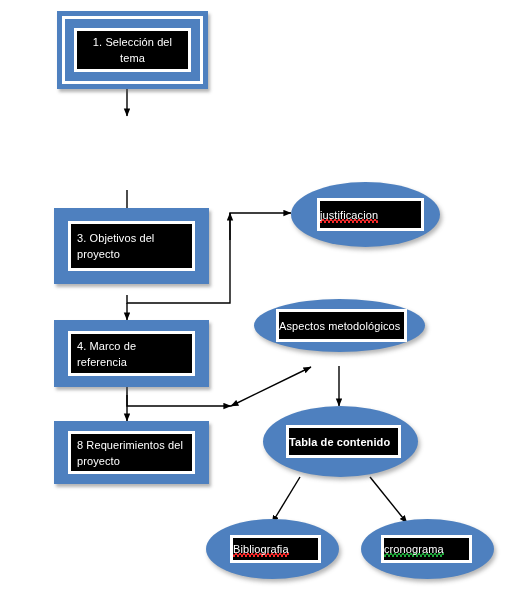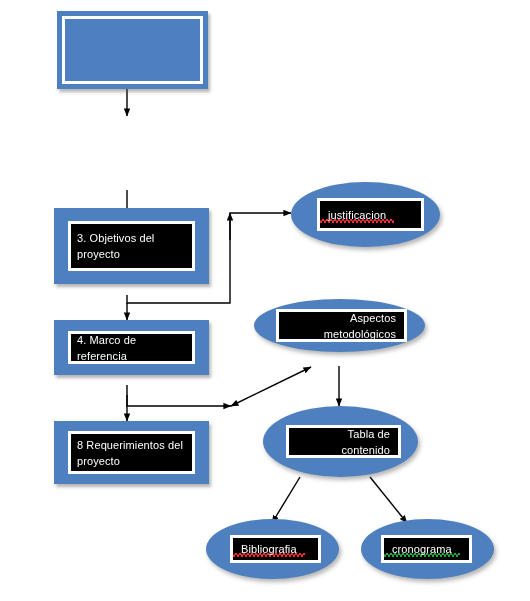--- a/index.html
+++ b/index.html
@@ -73,21 +73,21 @@
     box-sizing:border-box;
   }
   .ell .plate{
     position:absolute;
     background:#000000;
     border:3px solid #ffffff;
     box-sizing:border-box;
     overflow:hidden;
     display:flex;align-items:center;
   }
-  .ell .plate .txt{padding:0 8px;text-align:right;}
+  .ell .plate .txt{padding:0 0;}
 
   
   .sq-red{
     background-image:
       radial-gradient(circle at 1px 2.6px, #ff2a2a 1.1px, rgba(255,42,42,0) 1.4px),
       radial-gradient(circle at 3px 1.1px, #ff2a2a 1.1px, rgba(255,42,42,0) 1.4px);
     background-size:4px 4px;
     background-repeat:repeat-x;
     background-position:0 bottom;
     padding-bottom:3px;
@@ -134,33 +134,39 @@
     <line x1="339" y1="366" x2="339" y2="406" stroke="#000" stroke-width="1.4" marker-end="url(#ah)"></line>
 
     <line x1="300" y1="477" x2="272" y2="523" stroke="#000" stroke-width="1.4" marker-end="url(#ah)"></line>
 
     <line x1="370" y1="477" x2="407" y2="523" stroke="#000" stroke-width="1.4" marker-end="url(#ah)"></line>
   </svg>
 
   <div class="node pbox double" style="left:57px;top:11px;width:151px;height:78px;">
     <div class="ring"></div>
     <div class="ring2"></div>
+    <div class="plate" style="left:17px;top:17px;right:17px;bottom:17px;">
+      <div class="vcenter">
+        <span class="txt center">1.   Selección del
+tema</span>
+      </div>
+    </div>
   </div>
 
 
   <div class="node pbox" style="left:54px;top:208px;width:155px;height:76px;">
     <div class="plate" style="left:14px;top:13px;right:14px;bottom:13px;">
       <div class="vcenter">
         <span class="txt left">3. Objetivos  del
 proyecto</span>
       </div>
     </div>
   </div>
 
-  <div class="node pbox" style="left:54px;top:320px;width:155px;height:55px;">
+  <div class="node pbox" style="left:54px;top:320px;width:155px;height:67px;">
     <div class="plate" style="left:14px;top:11px;right:14px;bottom:11px;">
       <div class="vcenter">
         <span class="txt left">4. Marco de referencia</span>
       </div>
     </div>
   </div>
 
   <div class="node pbox" style="left:54px;top:421px;width:155px;height:63px;">
     <div class="plate" style="left:14px;top:10px;right:14px;bottom:10px;">
       <div class="vcenter">
@@ -176,21 +182,21 @@
     </div>
   </div>
 
   <div class="ell" style="left:254px;top:299px;width:171px;height:53px;">
     <div class="plate" style="left:22px;top:10px;right:18px;bottom:10px;">
       <span class="txt left">Aspectos  metodológicos</span>
     </div>
   </div>
 
   <div class="ell" style="left:263px;top:406px;width:155px;height:71px;">
-    <div class="plate" style="left:23px;top:19px;right:17px;bottom:19px;">
+    <div class="plate" style="left:23px;top:19px;right:17px;bottom:19px;font-weight:bold;">
       <span class="txt left">Tabla de contenido</span>
     </div>
   </div>
 
   <div class="ell" style="left:206px;top:519px;width:133px;height:60px;">
     <div class="plate" style="left:24px;top:16px;right:18px;bottom:16px;">
       <span class="txt left sq-red">Bibliografia</span>
     </div>
   </div>
 

